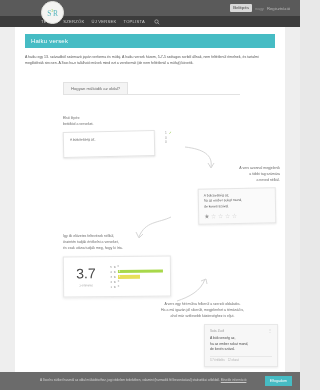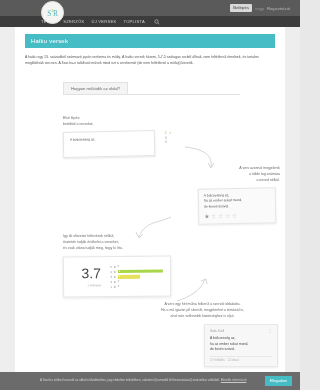--- a/index.html
+++ b/index.html
@@ -117,21 +117,21 @@
 
   
   .step3 { left: 48px; top: 206px; width: 120px; }
   .score-card {
     background: #ffffff; border: 1px solid #e6e6e6;
     box-shadow: 0 1px 3px rgba(0,0,0,.10);
     width: 108px; margin-top: 5px; padding: 6px 7px;
     display: flex; gap: 8px; align-items: flex-start;
     transform: rotate(-.6deg);
   }
-  .score-left { width: 30px; text-align: right; padding-top: 3px; }
+  .score-left { width: 30px; text-align: center; padding-top: 3px; }
   .score-num { font-size: 14px; color: #4a4a4a; font-weight: normal; line-height: 1; }
   .score-count { font-size: 2.8px; color: #a5a5a5; margin-top: 3px; }
   .score-bars { flex: 1; padding-top: 1px; }
   .bar-row { display: flex; align-items: center; gap: 1.5px; height: 5.2px; }
   .bar-label { font-size: 2.9px; color: #8d8d8d; width: 3px; text-align: right; }
   .bar-star { font-size: 3px; color: #8d8d8d; }
   .bar-track { flex: 1; height: 3.4px; background: transparent; position: relative; }
   .bar-fill { height: 3.4px; }
   .bar-val { position: absolute; left: 1px; top: -.2px; font-size: 2.7px; color: #ffffff; }
 

